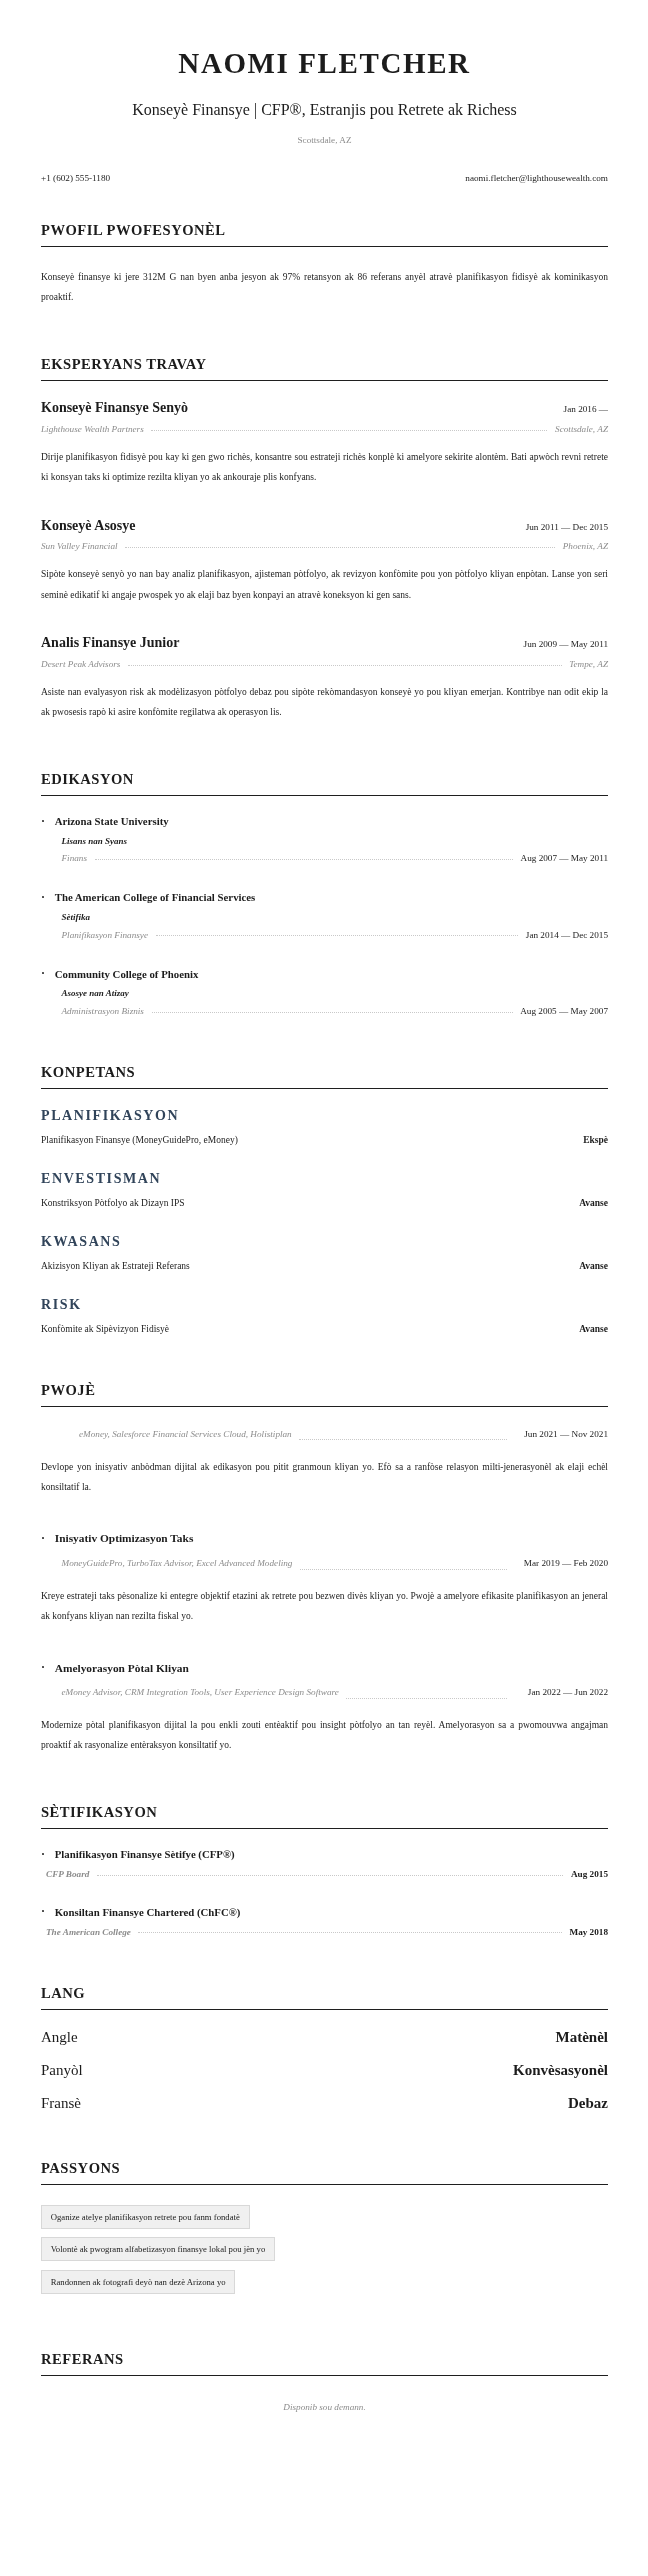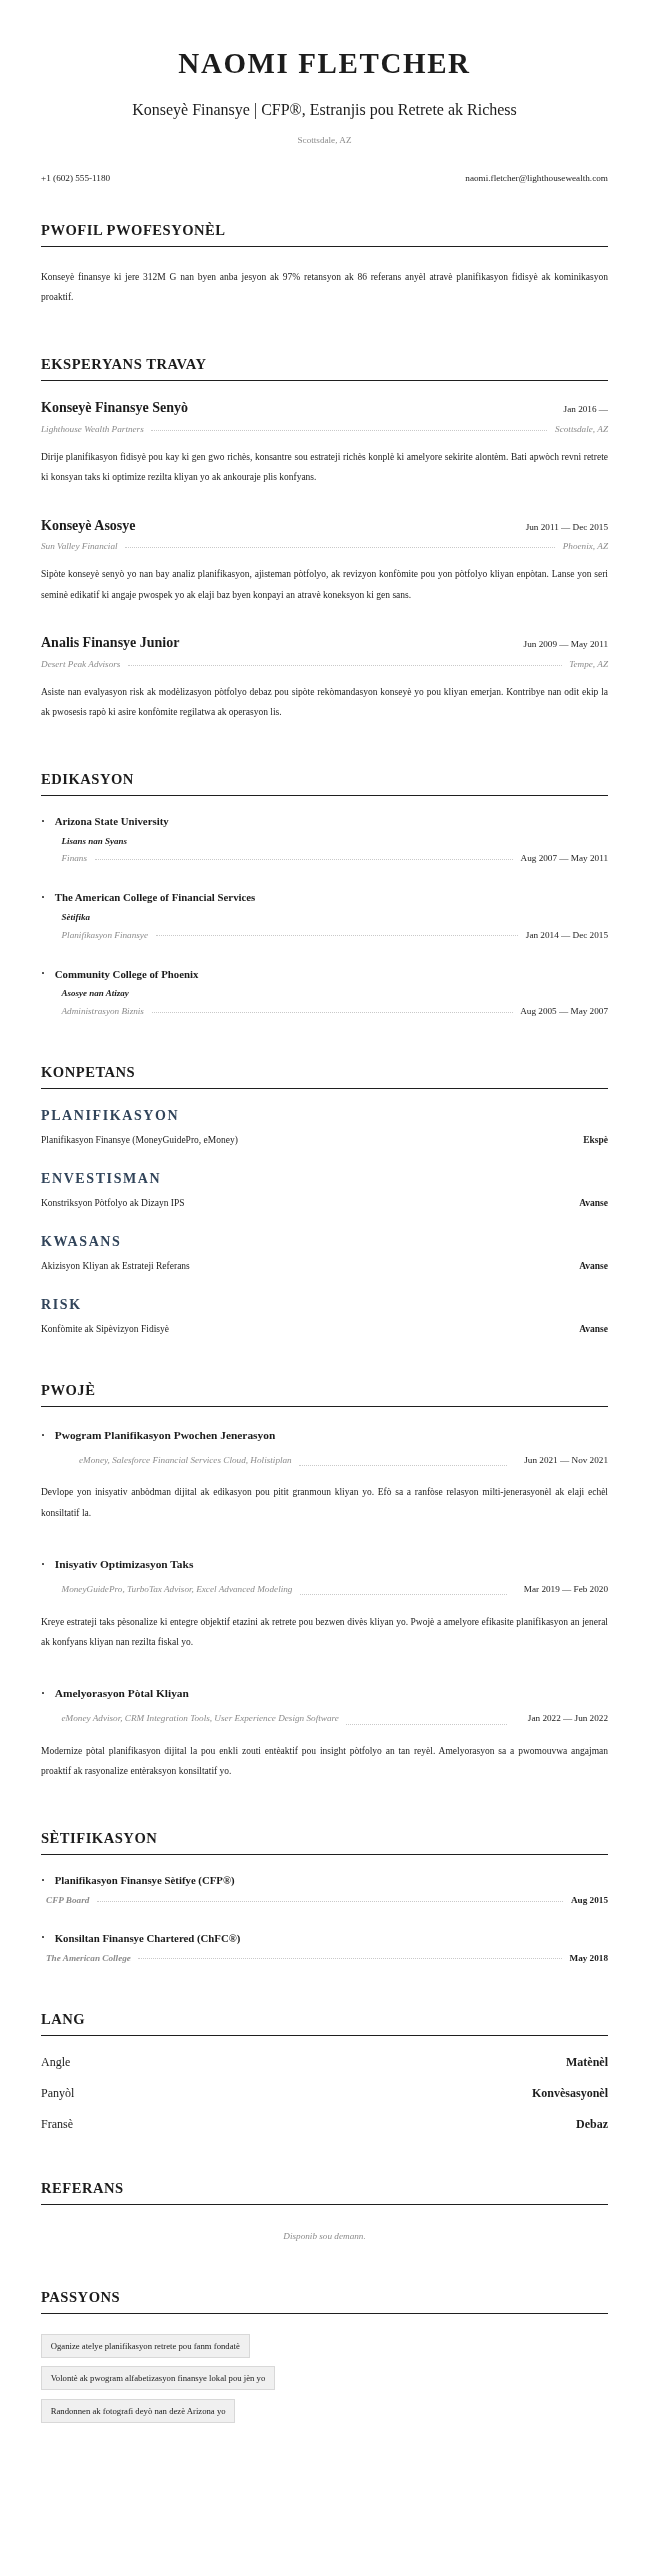--- a/index.html
+++ b/index.html
@@ -96,21 +96,21 @@
 
   
   .cert{margin-bottom:27px;}
   .cert-title{font-size:10.8px;font-weight:bold;}
   .cert-meta{margin-left:5px;margin-top:8.7px;font-weight:bold;}
   .cert-meta .rdate{font-size:9.2px;color:var(--ink);font-style:normal;white-space:nowrap;}
 
   
   .lang-row{
     display:flex;justify-content:space-between;align-items:flex-end;
-    font-size:12px;margin-bottom:16px;
+    font-size:15px;margin-bottom:16px;
   }
   .lang-level{font-weight:bold;}
 
   
   .tags{display:flex;flex-direction:column;align-items:flex-start;}
   .tag{
     background:var(--tag-bg);border:0.5px solid var(--tag-border);
     font-size:8.7px;padding:6px 8.7px;margin-bottom:8.7px;
   }
 
@@ -259,23 +259,20 @@
       <span class="skill-level">Avanse</span>
     </div>
   </div>
 </div>
   </section>
 
   <section>
     <h2 class="sec-h">PWOJÈ</h2>
     <div id="proj-container">
   <article class="proj">
-    <div class="bullet-line">
-      <span class="proj-title">Pwogram Planifikasyon Pwochen Jenerasyon</span>
-    </div>
     <div class="proj-meta">
       <span class="left" style="margin-left:38px;">eMoney, Salesforce Financial Services Cloud, Holistiplan</span>
       <span class="leader"></span>
       <span class="pdate">Jun 2021 — Nov 2021</span>
     </div>
     <p class="body-text desc">Devlope yon inisyativ anbòdman dijital ak edikasyon pou pitit granmoun kliyan yo. Efò sa a ranfòse relasyon milti-jenerasyonèl ak elaji echèl konsiltatif la.</p>
   </article>
 
   <article class="proj">
     <div class="bullet-line">
@@ -344,29 +341,29 @@
   </div>
 
   <div class="lang-row">
     <span>Fransè</span>
     <span class="lang-level">Debaz</span>
   </div>
 </div>
   </section>
 
   <section>
-    <h2 class="sec-h">REFERANS</h2>
-    <div class="ref-note">Disponib sou demann.</div>
-  </section>
-
-  <section>
     <h2 class="sec-h">PASSYONS</h2>
     <div id="tags-container" class="tags">
   <div class="tag">Oganize atelye planifikasyon retrete pou fanm fondatè</div>
 
   <div class="tag">Volontè ak pwogram alfabetizasyon finansye lokal pou jèn yo</div>
 
   <div class="tag">Randonnen ak fotografi deyò nan dezè Arizona yo</div>
 </div>
   </section>
 
+  <section>
+    <h2 class="sec-h">REFERANS</h2>
+    <div class="ref-note">Disponib sou demann.</div>
+  </section>
+
 </div>
 
 
 </body></html>

